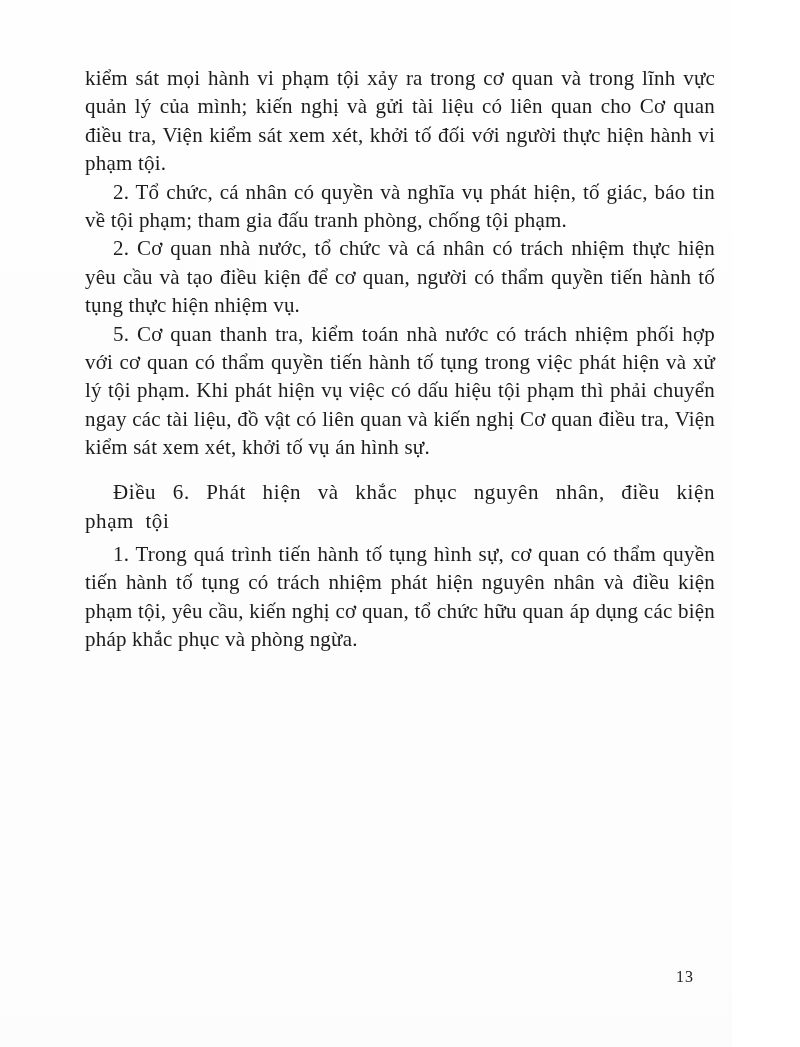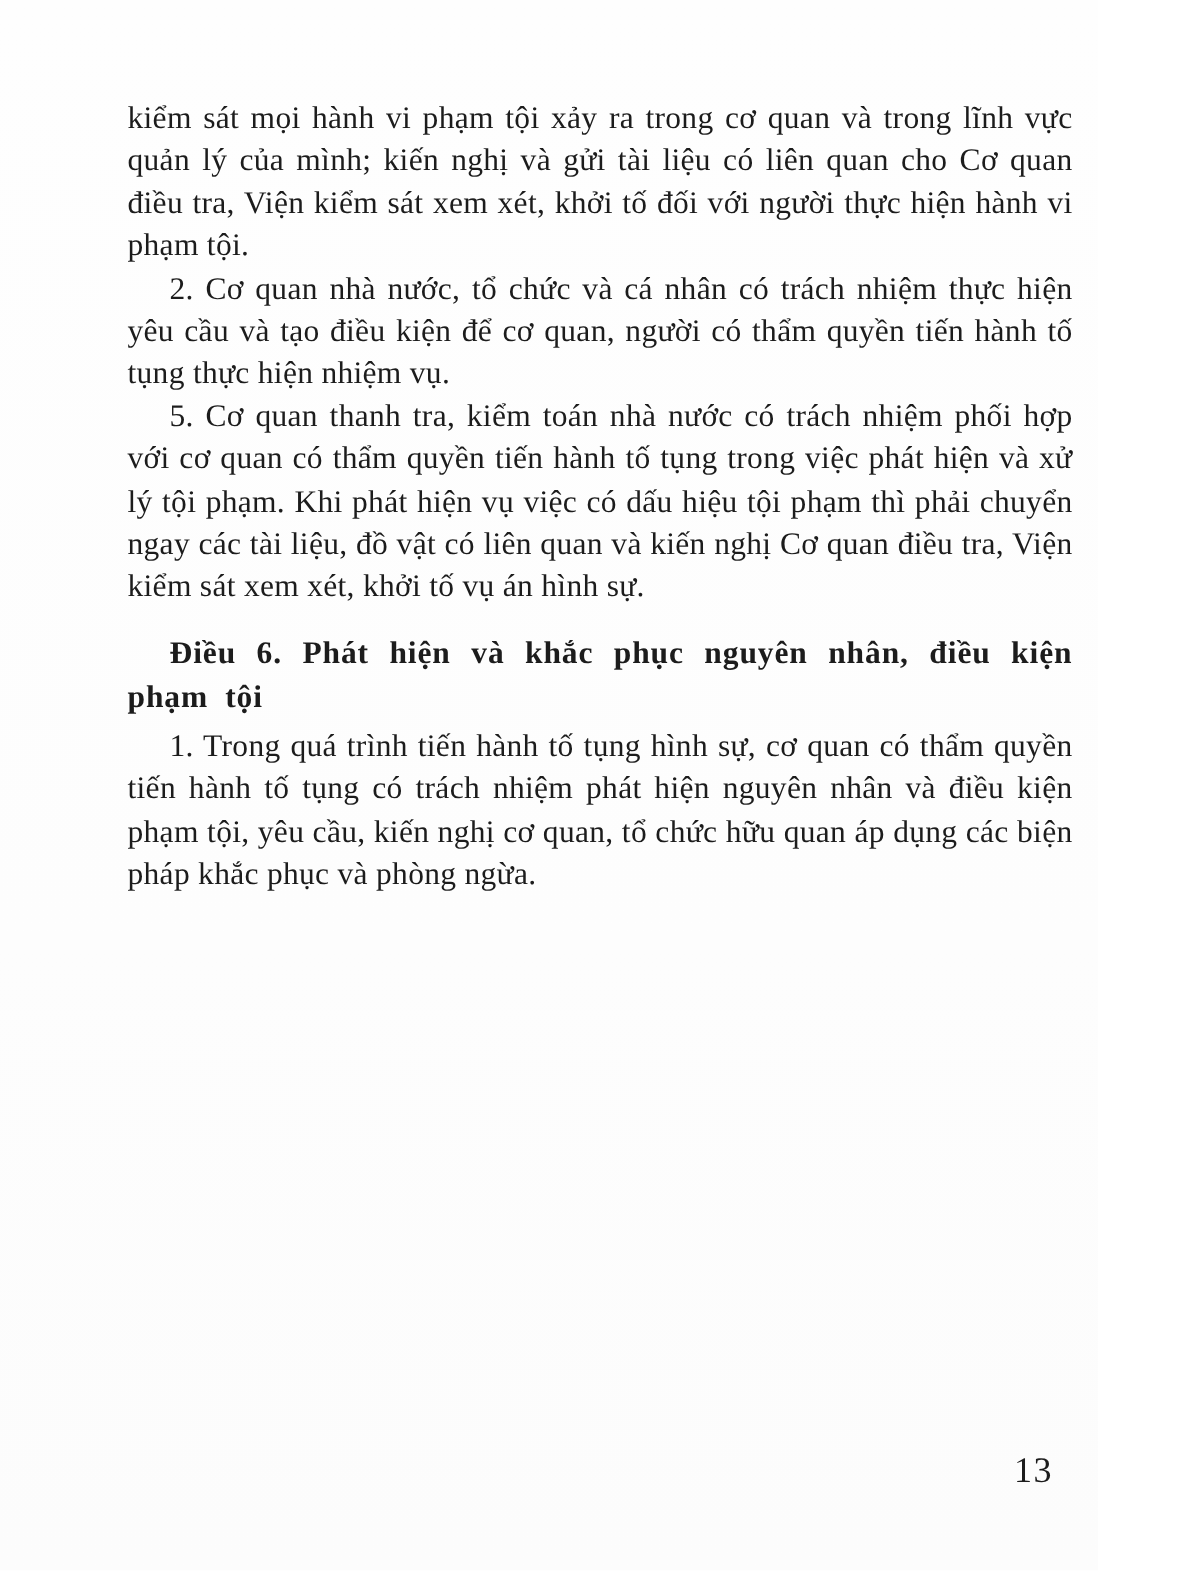--- a/index.html
+++ b/index.html
@@ -27,48 +27,49 @@
     letter-spacing: 0.2px;
   }
   .text-block p {
     margin: 0;
     text-indent: 28px;
   }
   .text-block p.continuation {
     text-indent: 0;
   }
   .article-heading {
-    font-weight: bold;
+    font-weight: normal;
     font-size: 21px;
     line-height: 29px;
     margin: 16px 0 4px 0;
     text-indent: 28px;
     text-align: justify;
     word-spacing: 5.5px;
     letter-spacing: 0.6px;
   }
   .page-number {
     position: absolute;
     left: 676px;
     top: 968px;
-    font-size: 24px;
+    font-size: 16px;
     letter-spacing: 1px;
     color: #1c1c1c;
   }
 </style>
 </head>
 <body>
 
 <div class="scan-page">
 
   <div class="text-block">
 
     <p class="continuation">kiểm sát mọi hành vi phạm tội xảy ra trong cơ quan và trong lĩnh vực quản lý của mình; kiến nghị và gửi tài liệu có liên quan cho Cơ quan điều tra, Viện kiểm sát xem xét, khởi tố đối với người thực hiện hành vi phạm tội.</p>
 
 
+    <p>2. Tổ chức, cá nhân có quyền và nghĩa vụ phát hiện, tố giác, báo tin về tội phạm; tham gia đấu tranh phòng, chống tội phạm.</p>
 
 
     <p>2. Cơ quan nhà nước, tổ chức và cá nhân có trách nhiệm thực hiện yêu cầu và tạo điều kiện để cơ quan, người có thẩm quyền tiến hành tố tụng thực hiện nhiệm vụ.</p>
 
     <p>5. Cơ quan thanh tra, kiểm toán nhà nước có trách nhiệm phối hợp với cơ quan có thẩm quyền tiến hành tố tụng trong việc phát hiện và xử lý tội phạm. Khi phát hiện vụ việc có dấu hiệu tội phạm thì phải chuyển ngay các tài liệu, đồ vật có liên quan và kiến nghị Cơ quan điều tra, Viện kiểm sát xem xét, khởi tố vụ án hình sự.</p>
 
 
     <h2 class="article-heading">Điều 6. Phát hiện và khắc phục nguyên nhân, điều kiện phạm tội</h2>
 
     <p>1. Trong quá trình tiến hành tố tụng hình sự, cơ quan có thẩm quyền tiến hành tố tụng có trách nhiệm phát hiện nguyên nhân và điều kiện phạm tội, yêu cầu, kiến nghị cơ quan, tổ chức hữu quan áp dụng các biện pháp khắc phục và phòng ngừa.</p>

